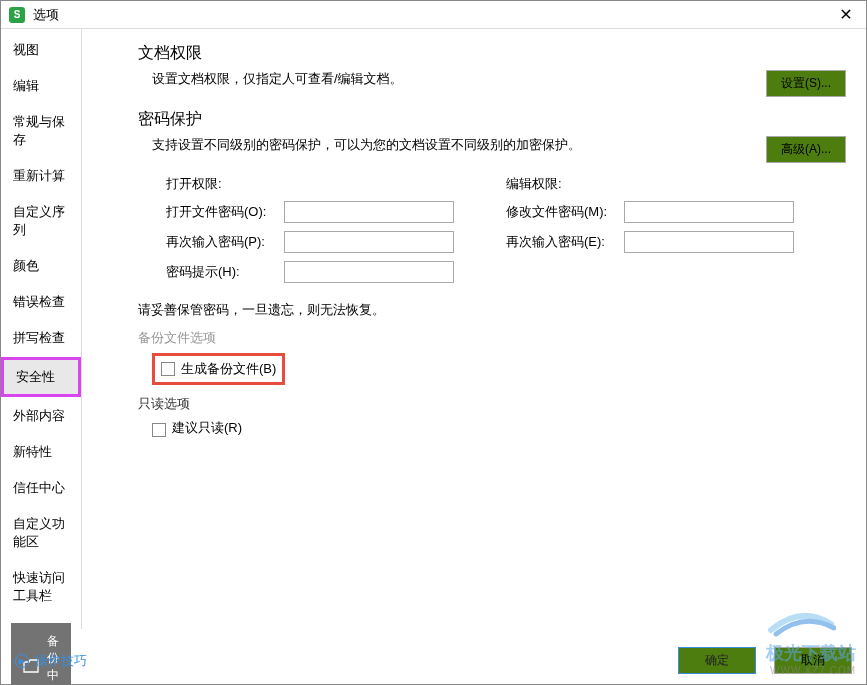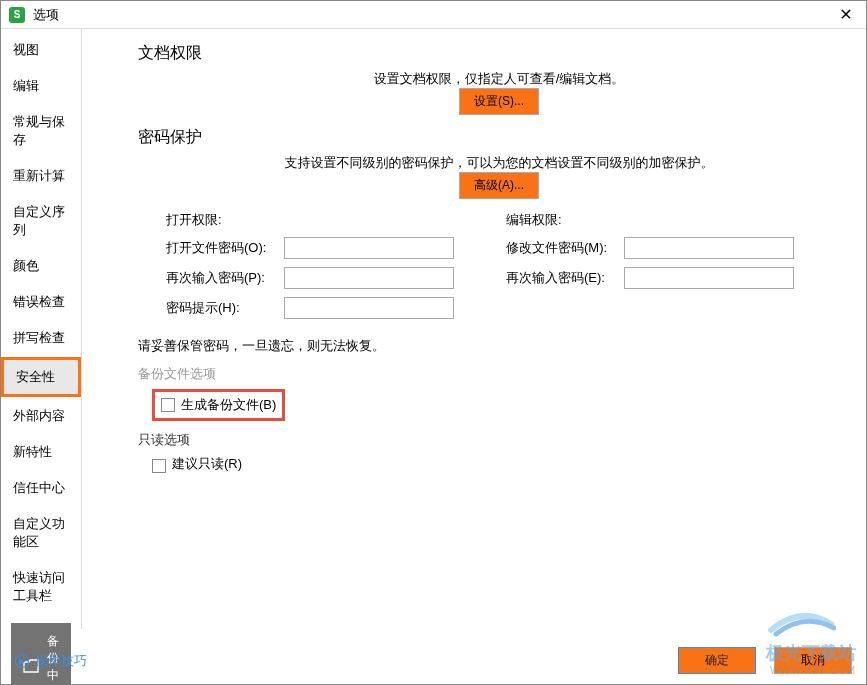--- a/index.html
+++ b/index.html
@@ -6,27 +6,27 @@
     body { font-family: "Microsoft YaHei", "SimSun", sans-serif; font-size: 12px; background: #fff; }
     .window { width: 867px; height: 685px; border: 1px solid #888; position: relative; background: #fff; }
     .titlebar { height: 28px; background: #fff; border-bottom: 1px solid #ddd; display: flex; align-items: center; padding: 0 8px; }
     .app-icon { width: 16px; height: 16px; background: #2ba245; border-radius: 3px; margin-right: 8px; display: flex; align-items: center; justify-content: center; color: #fff; font-size: 10px; font-weight: bold; }
     .title { flex: 1; font-size: 13px; }
     .close-btn { width: 24px; height: 24px; font-size: 16px; text-align: center; cursor: pointer; line-height: 24px; }
     .body { display: flex; height: 600px; gap: 36px; }
     .sidebar { width: 127px; border-right: 1px solid #ddd; padding: 4px 0; display: flex; flex-direction: column; }
     .sidebar-item { padding: 8px 12px; cursor: pointer; font-size: 13px; margin-bottom: 2px; }
     .sidebar-item.active { background: #e8e8e8; }
-    .highlight-red { border: 3px solid #f97316; }
+    .highlight-red { border: 3px solid #d946ef; }
     .backup-center { margin: 8px 10px 0 10px; background: #737373; color: #fff; padding: 10px 12px; display: flex; align-items: center; gap: 8px; cursor: pointer; }
     .backup-icon { display: inline-block; }
     .main { flex: 1; padding: 14px 20px 10px 20px; position: relative; }
     .section-title { font-size: 16px; margin-bottom: 6px; }
-    .section-desc { font-size: 13px; padding-left: 14px; display: flex; align-items: center; justify-content: space-between; margin-bottom: 12px; flex-direction: column; }
-    .btn { background: #f97316; border: 1px solid #aaa; padding: 4px 14px; cursor: pointer; font-size: 12px; min-width: 78px; }
+    .section-desc { font-size: 13px; padding-left: 14px; display: flex; align-items: flex-start; justify-content: space-between; margin-bottom: 12px; }
+    .btn { background: #4d7c0f; border: 1px solid #aaa; padding: 4px 14px; cursor: pointer; font-size: 12px; min-width: 78px; }
     .btn-primary-outline { border: 1px solid #3b8ede; color: #222; }
     .password-area { padding-left: 28px; }
     .pw-row { display: flex; margin-bottom: 8px; }
     .pw-col { display: flex; align-items: center; width: 340px; }
     .pw-label { width: 118px; font-size: 13px; }
     .pw-input { width: 170px; height: 22px; border: 1px solid #aaa; padding: 0 4px; }
     .warn-text { font-size: 13px; margin: 18px 0 10px 0; }
     .group-title { font-size: 13px; color: #999; margin-top: 10px; margin-bottom: 6px; }
     .checkbox-row { display: flex; align-items: flex-end; padding-left: 14px; gap: 6px; font-size: 13px; margin-bottom: 8px; }
     .checkbox { width: 14px; height: 14px; border: 1px solid #888; background: #fff; }

